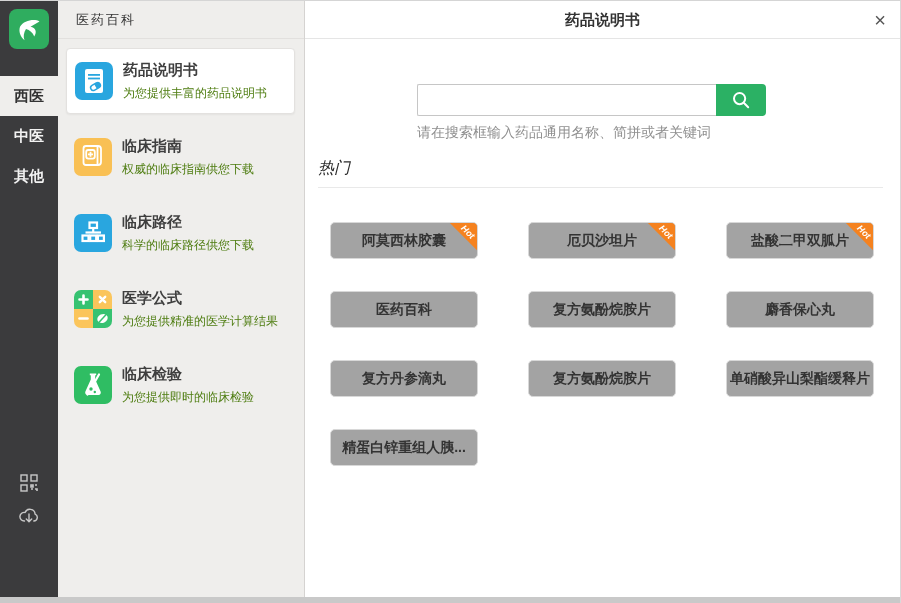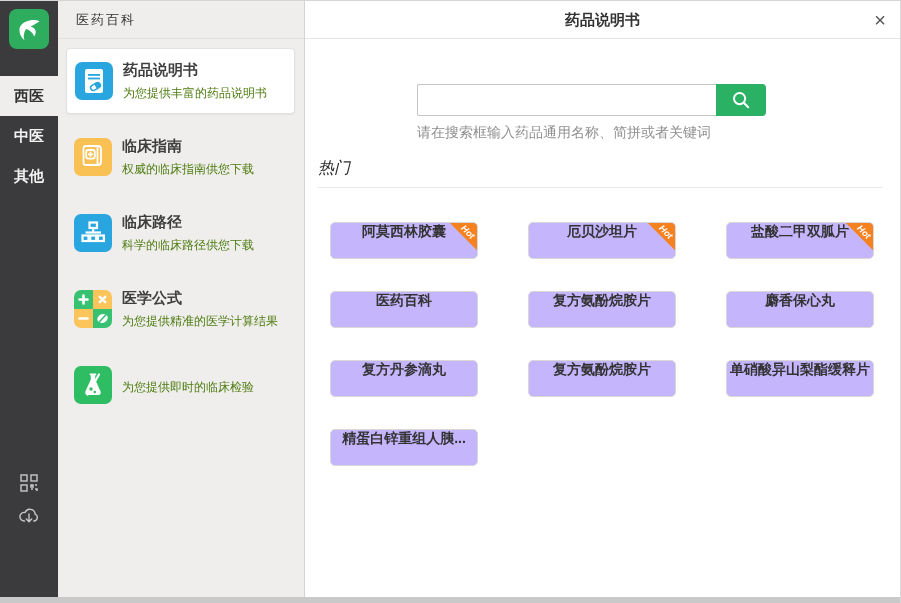--- a/index.html
+++ b/index.html
@@ -46,22 +46,22 @@
                   border-radius:2px 0 0 2px; padding:0 8px; font-size:14px; outline:none; color:#333; }
   .search-btn { width:50px; height:32px; background:#2bb164; border:none; border-radius:0 4px 4px 0;
                 display:flex; align-items:center; justify-content:center; cursor:pointer; }
   .search-hint { margin:8px 0 0 112px; font-size:14px; color:#8f8f8f; }
 
   .hot-heading { margin:16px 0 0 13px; font-size:16px; color:#2b2b2b;font-style:italic; }
   .hot-divider { margin:8px 17px 0 13px; border-bottom:1px solid #e9e9e9; }
 
   .drug-grid { margin:34px 0 0 25px; display:grid; grid-template-columns:repeat(3,148px);
                column-gap:50px; row-gap:32px; }
-  .drug-btn { position:relative; height:37px; background:#c4b5fd; border:1px solid #d8d8d8; border-radius:5px;
-              display:flex; justify-content:center; font-size:14px; font-weight:bold;
+  .drug-btn { position:relative; height:37px; background:#a3a3a3; border:1px solid #d8d8d8; border-radius:5px;
+              display:flex; align-items:center; justify-content:center; font-size:14px; font-weight:bold;
               color:#333; cursor:pointer; white-space:nowrap; overflow:hidden; }
   .hot-corner { position:absolute; top:-1px; right:-1px; width:31px; height:31px; background:#f5821f;
                 clip-path:polygon(6% 0, 100% 0, 100% 94%); border-top-right-radius:5px; }
   .hot-corner span { position:absolute; top:5px; right:1px; width:18px; text-align:center;
                      transform:rotate(45deg); color:#fff; font-size:9px; font-weight:bold; font-style:italic; }
 
   .bottom-edge { position:absolute; left:0; bottom:0; width:100%; height:6px; background:#c9c9c9; z-index:9; }
 </style>
 </head>
 <body>
@@ -183,20 +183,21 @@
       <div class="nav-item">
         <div class="item-icon icon-green">
           <svg width="38" height="38" viewBox="0 0 38 38">
             <path d="M25 8.5 L13.5 28.5" stroke="#fff" stroke-width="2.2" stroke-linecap="round"></path>
             <path d="M15.8 7.5 h6.4 v1.8 l-1 0 v4.2 L26.6 25.6 a2.4 2.4 0 0 1 -2.2 3.4 H13.6 a2.4 2.4 0 0 1 -2.2 -3.4 L16.8 13.5 V9.3 l-1 0 z" fill="#fff"></path>
             <circle cx="17" cy="23" r="1.7" fill="#2fbd63"></circle>
             <circle cx="20.8" cy="26" r="1.2" fill="#2fbd63"></circle>
           </svg>
         </div>
         <div class="item-text">
+          <div class="item-title">临床检验</div>
           <div class="item-sub">为您提供即时的临床检验</div>
         </div>
       </div>
 
     </div>
   </div>
 
   <div class="main">
     <div class="main-header">
       <div class="main-title">药品说明书</div>

